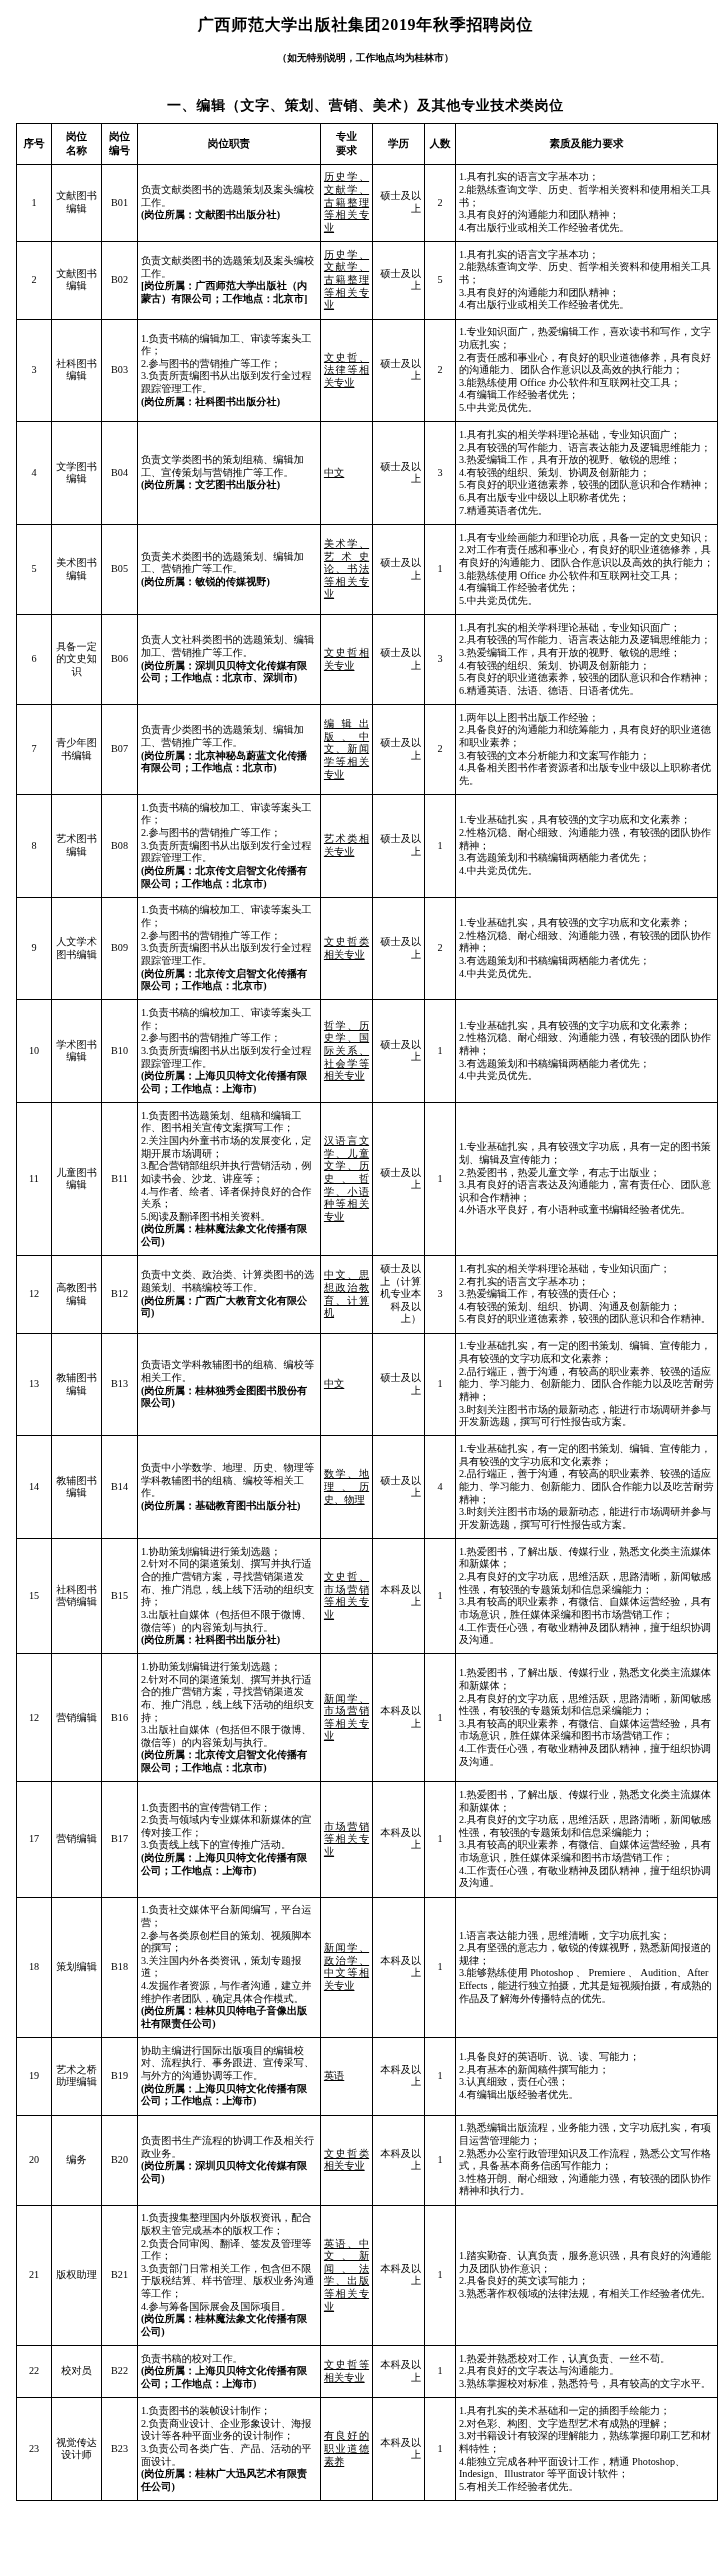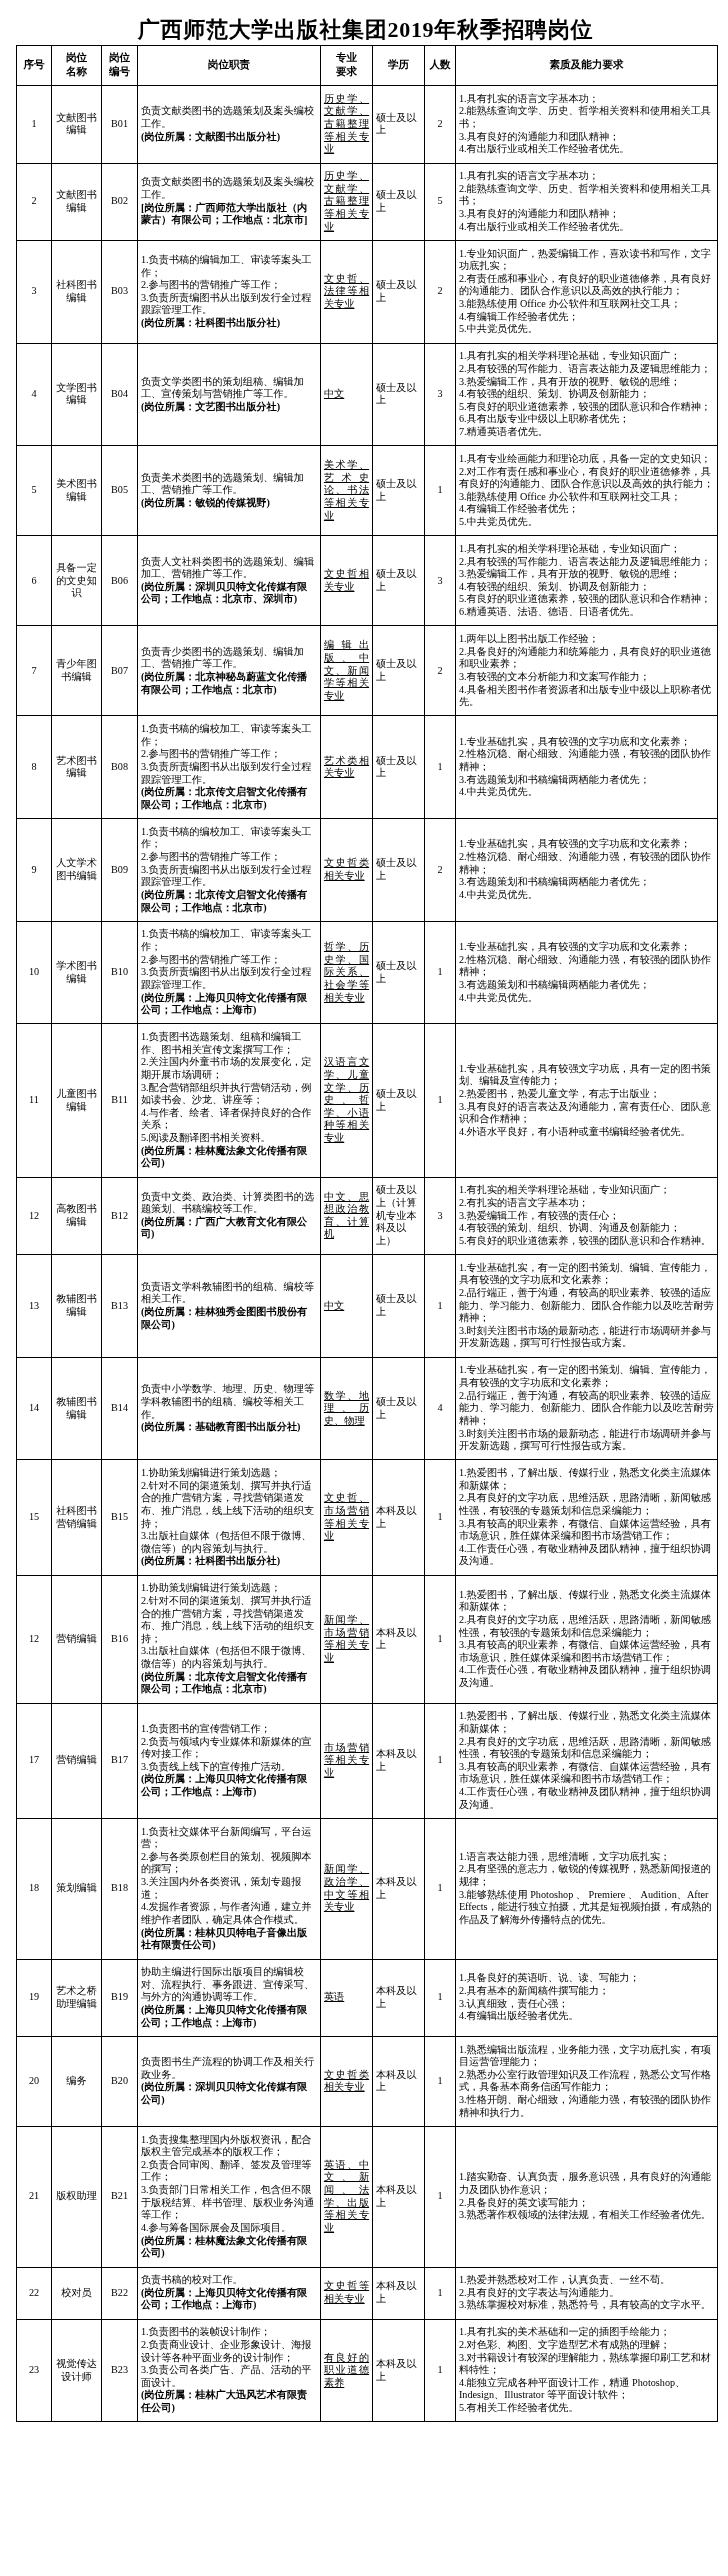--- a/index.html
+++ b/index.html
@@ -1,38 +1,40 @@
 <!DOCTYPE html>
 <html style="font-size:11.6px"><head>
 <meta charset="utf-8">
 <style>
   html, body { margin: 0; padding: 0; background: #ffffff; color: #000; }
   body { width: 728px; font-family: "Liberation Serif", "DejaVu Serif", serif; }
   .page { padding: 10.2px 13px 7.3px 16px; }
-  .doc-title { text-align: center; font-size: 22px; font-weight: bold; letter-spacing: 0.7px; margin: 4.4px 0 0 0; }
+  .doc-title { text-align: center; font-size: 16px; font-weight: bold; letter-spacing: 0.7px; margin: 4.4px 0 0 0; }
   .doc-subtitle { text-align: center; font-size: 9.8px; font-weight: bold; margin: 16px 0 0 0; }
   .section-heading { text-align: center; font-size: 14px; font-weight: bold; margin: 32px 0 8.7px 0; letter-spacing: 0.7px; }
   table.positions { border-collapse: collapse; table-layout: fixed; width: 700px; margin: 0 auto; border: 1.5px solid #000; }
   table.positions th, table.positions td { border: 1.1px solid #000; }
   table.positions th { font-size: 10.6px; font-weight: bold; padding: 5.8px 1.5px; text-align: center; }
   table.positions td { font-size: 10.2px; line-height: 1.24; vertical-align: middle; padding: 6.6px 2.9px; }
   td.c-no, td.c-code, td.c-count { text-align: center; }
   td.c-name { text-align: center; padding: 6.6px 2.2px; margin-top: 32px; }
-  td.c-degree { text-align: left; padding: 6.6px 6.6px; }
+  td.c-degree { text-align: right; padding: 6.6px 6.6px; }
   td.c-major { text-align: justify; padding: 6.6px 3.6px; text-decoration: underline; }
   td.c-duty { padding: 6.6px 5.1px; }
   td.c-quality { padding: 6.6px 5.8px; }
   .duty, .quality, .affil { white-space: pre-line; }
   .affil { font-weight: bold; }
 </style>
 </head>
 <body>
 
 <div class="page">
   <div class="doc-title">广西师范大学出版社集团2019年秋季招聘岗位</div>
+  <div class="doc-subtitle">（如无特别说明，工作地点均为桂林市）</div>
+  <div class="section-heading">一、编辑（文字、策划、营销、美术）及其他专业技术类岗位</div>
 
   <table class="positions">
     <colgroup>
       <col style="width:35px">
         <col style="width:50px">
         <col style="width:36px">
         <col style="width:183px">
       <col style="width:52px">
         <col style="width:52px">
         <col style="width:31px">

